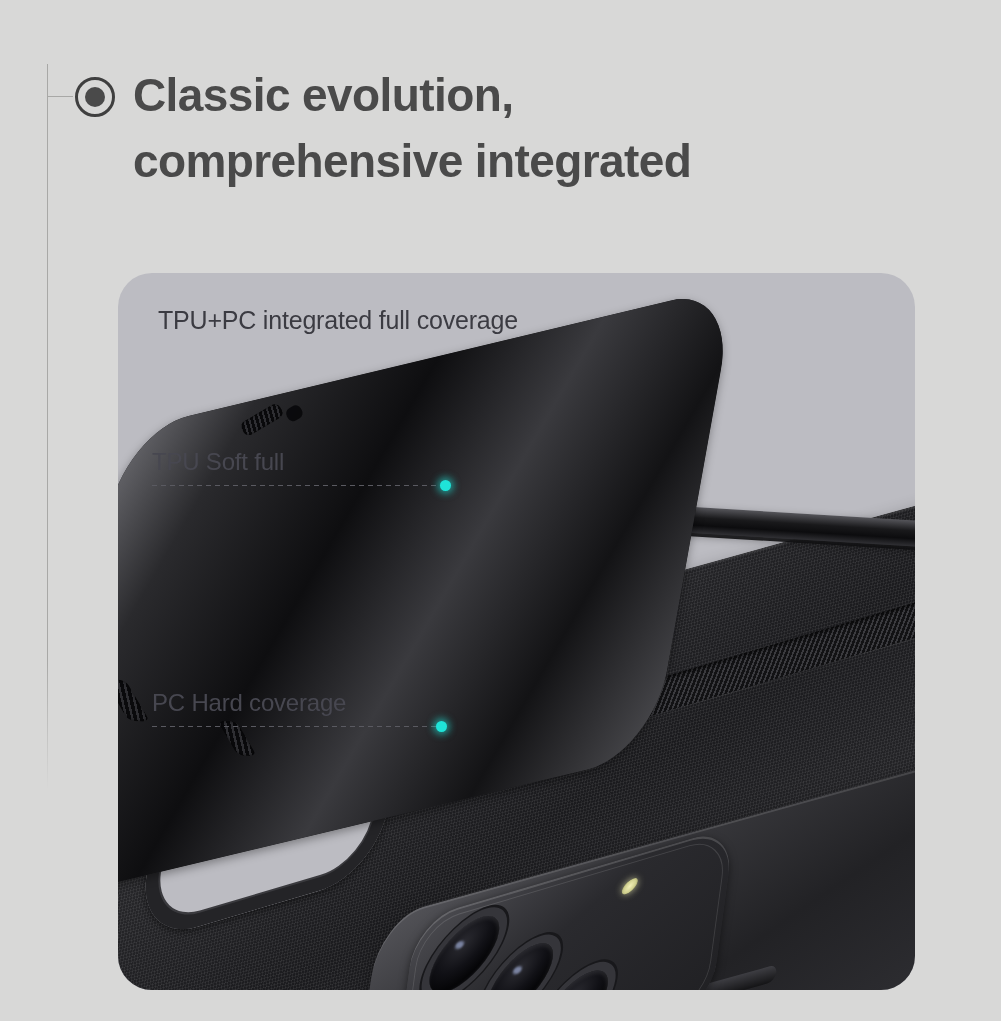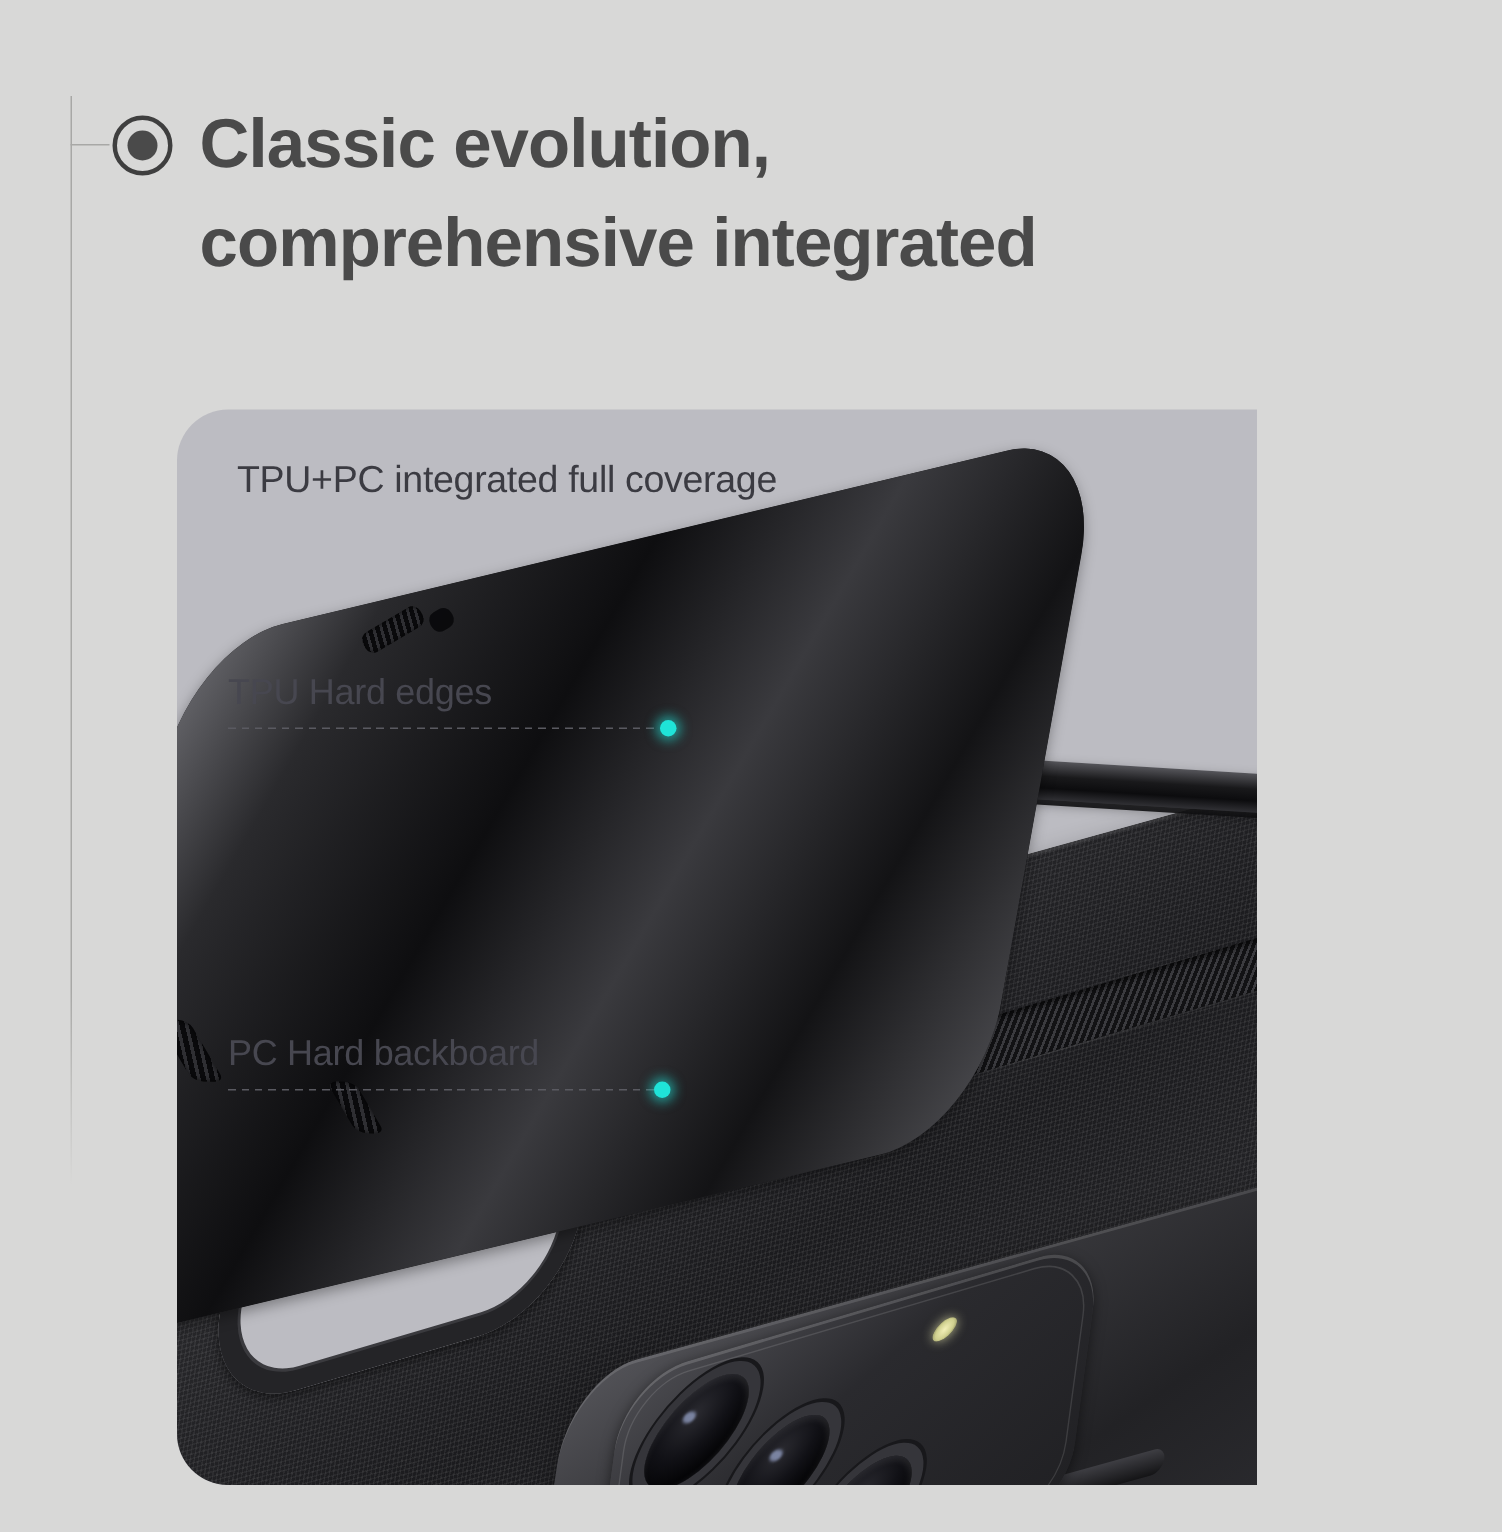--- a/index.html
+++ b/index.html
@@ -2,21 +2,21 @@
 <html><head>
 <meta charset="utf-8">
 <style>
   html,body{margin:0;padding:0;}
   body{
     width:1001px;height:1021px;
     background:#d8d8d7;
     font-family:"Liberation Sans", sans-serif;
     overflow:hidden;position:relative;
   }
-  #stage{position:absolute;inset:0;width:838px;height:1021px;overflow:hidden;}
+  #stage{position:absolute;inset:0;width:1001px;height:1021px;overflow:hidden;}
 
   
   .guide-vline{
     position:absolute;left:47px;top:64px;width:1px;height:726px;
     background:linear-gradient(to bottom,#a8a8a6 0%,#a8a8a6 82%,rgba(168,168,166,0) 100%);
   }
   .guide-tick{
     position:absolute;left:47px;top:96px;width:26px;height:1px;background:#a8a8a6;
   }
 
@@ -293,25 +293,25 @@
         <div class="cut" id="cut-top-b"></div>
         <div class="cut-lines" id="cut-top-a"></div>
 
         <div class="cut-lines" id="cut-side-b"></div>
         <div class="cut-lines" id="cut-side-c"></div>
       </div>
 
     </div>
 
     <div class="anno" id="anno-tpu">
-      <div class="anno-label">TPU Hard edges</div>
+      <div class="anno-label">TPU Soft full</div>
       <div class="anno-dash"></div>
       <div class="anno-dot"></div>
     </div>
 
     <div class="anno" id="anno-pc">
-      <div class="anno-label">PC Hard backboard</div>
+      <div class="anno-label">PC Hard coverage</div>
       <div class="anno-dash"></div>
       <div class="anno-dot"></div>
     </div>
 
   </div>
 </div>
 
 </body></html>

